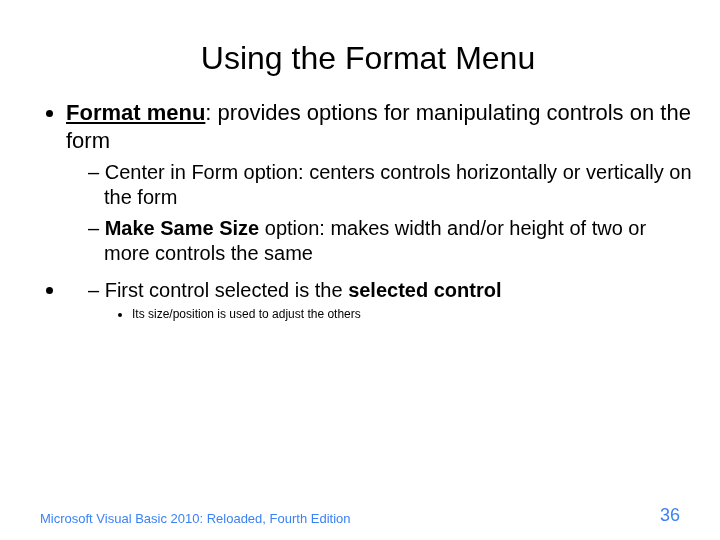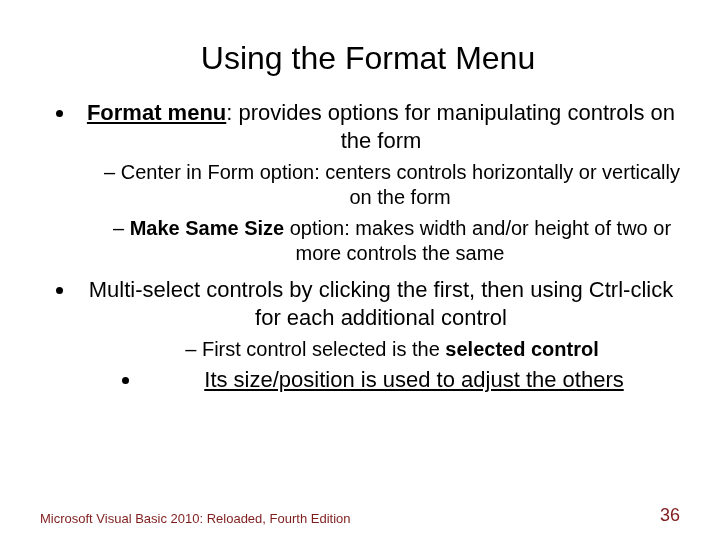--- a/index.html
+++ b/index.html
@@ -19,25 +19,24 @@
     padding: 28px 24px 0 40px;
   }
   .title {
     text-align: center;
     font-size: 32px;
     font-weight: 400;
     margin: 12px 0 22px 0;
   }
   ul.top {
     list-style: disc;
-    margin: 10px;
+    margin: 0;
     padding-left: 26px;
     font-size: 22px;
     line-height: 1.25;
-    text-align: center;
   }
   ul.top > li {
     margin-bottom: 6px;
   }
   ul.sub {
     list-style: none;
     margin: 6px 0 10px 0;
     padding-left: 22px;
     font-size: 20px;
     line-height: 1.25;
@@ -47,37 +46,36 @@
     text-indent: -16px;
     padding-left: 16px;
   }
   ul.sub > li::before {
     content: "– ";
   }
   ul.subsub {
     list-style: disc;
     margin: 4px 0 0 0;
     padding-left: 28px;
-    font-size: 22px;
+    font-size: 12px;
     line-height: 1.25;
-    text-decoration: underline;
   }
   ul.subsub > li {
     text-indent: 0;
     padding-left: 0;
   }
   .bold { font-weight: 700; }
   .under { text-decoration: underline; }
   .footer {
     position: absolute;
     left: 40px;
     right: 40px;
     bottom: 14px;
     font-size: 13px;
-    color: #7f1d1d;
+    color: #3b82f6;
   }
   .pagenum {
     position: absolute;
     right: 0;
     bottom: 0;
     font-size: 18px;
   }
 </style>
 </head>
 <body>
@@ -94,21 +92,20 @@
         <li>
           <span>Center in Form option: centers controls horizontally or vertically on the form</span>
         </li>
         <li>
           <span class="bold">Make Same Size</span><span> option: makes width and/or height of two or more controls the same</span>
         </li>
       </ul>
     </li>
 
     <li>
-      <span>Multi-select controls by clicking the first, then using Ctrl-click for each additional control</span>
       <ul class="sub">
         <li>
           <span>First control selected is the </span><span class="bold">selected control</span>
           <ul class="subsub">
             <li>
               <span>Its size/position is used to adjust the others</span>
             </li>
           </ul>
         </li>
       </ul>

